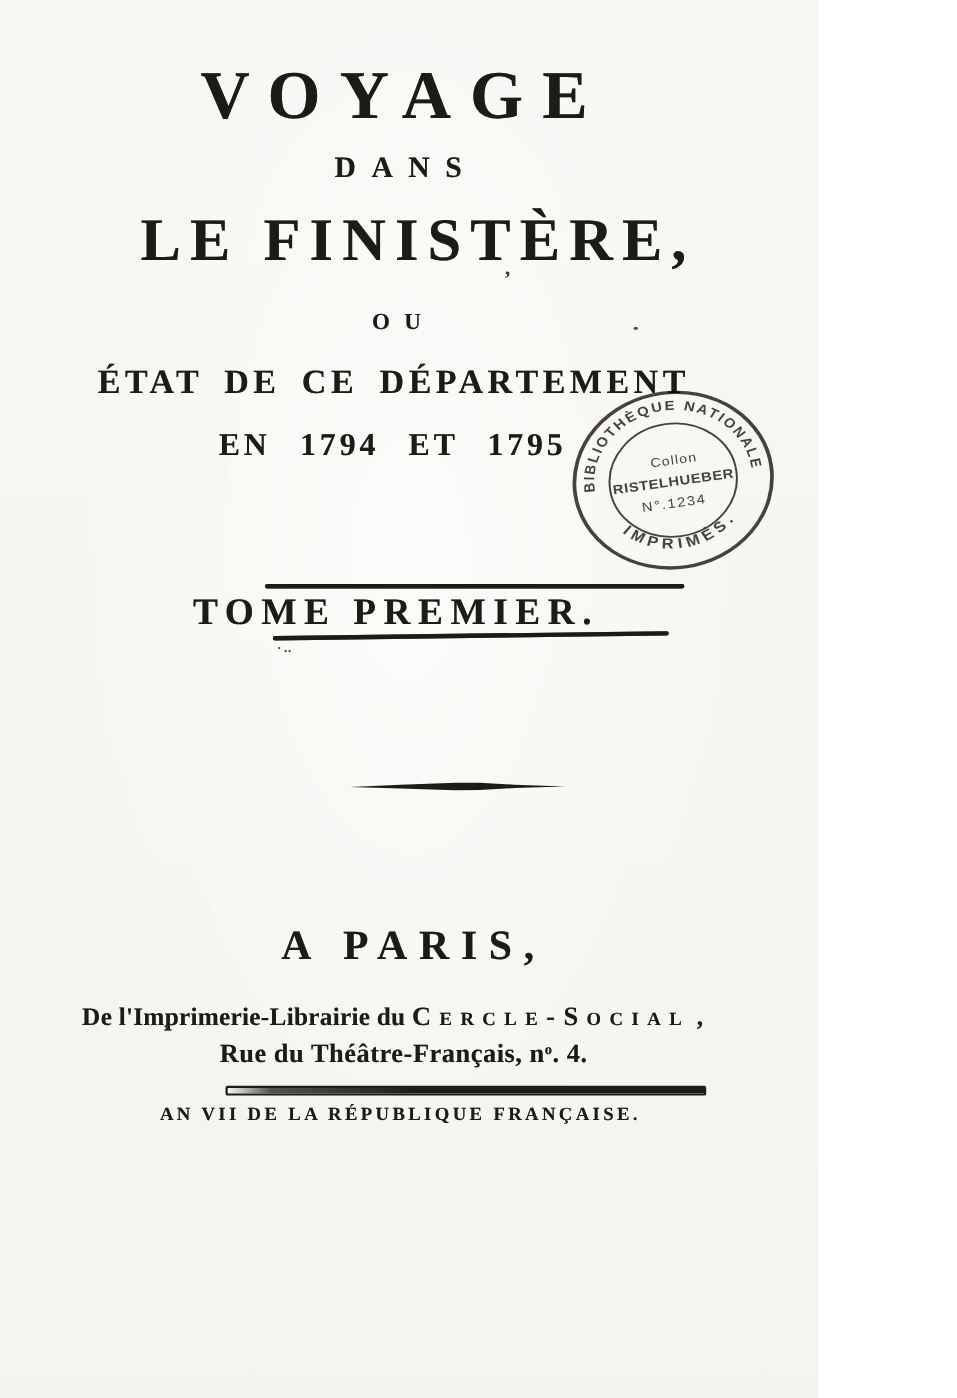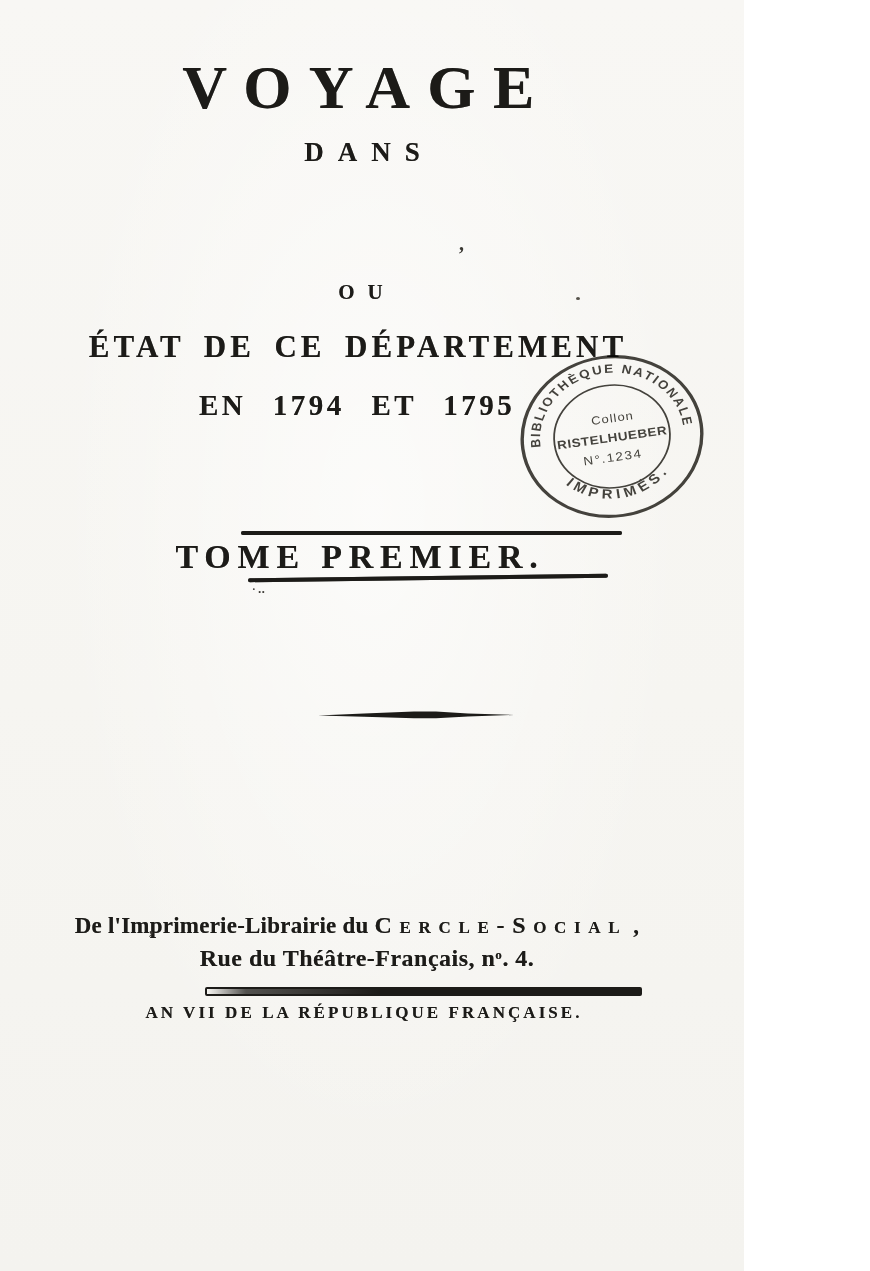--- a/index.html
+++ b/index.html
@@ -76,37 +76,39 @@
   .artifact { position: absolute; font-weight: 700; color: #3a3833; }
   .speck { position: absolute; background: #55524a; border-radius: 50%; }
 </style>
 </head>
 <body>
 
 <div class="page">
 
   <div class="line l-voyage">VOYAGE</div>
   <div class="line l-dans">DANS</div>
+  <div class="line l-finistere">LE FINISTÈRE,</div>
 
   <span class="artifact" style="left:458px; top:243px; font-size:20px;">’</span>
   <span class="speck" style="left:576px; top:297px; width:4px; height:3px;"></span>
 
   <div class="line l-ou">OU</div>
   <div class="line l-etat">ÉTAT DE CE DÉPARTEMENT</div>
   <div class="line l-en">EN 1794 ET 1795</div>
 
   <div class="rule rule-top"></div>
   <div class="line l-tome">TOME PREMIER.</div>
   <div class="rule rule-bottom"></div>
   <span class="artifact" style="left:252px; top:583px; font-size:11px; letter-spacing:2px;">·‥</span>
 
   <svg class="spindle" viewBox="0 0 196 10" preserveAspectRatio="none">
     <polygon points="0,5.4 46,3.4 96,1.5 118,1.6 150,3.4 196,5 150,6.4 118,8.2 96,8.3 46,6.8" fill="#1c1b18"></polygon>
   </svg>
 
+  <div class="line l-paris">A PARIS,</div>
 
   <div class="line l-imprint1">
     <span>De l'Imprimerie-Librairie du </span><span class="publisher-name">Cercle-Social</span><span> ,</span>
   </div>
 
   <span class="artifact" style="left:148px; top:928px; font-size:18px;">’</span>
 
   <div class="line l-imprint2">
     <span>Rue du Théâtre-Français, n</span><sup class="no">o</sup><span>. 4.</span>
   </div>

